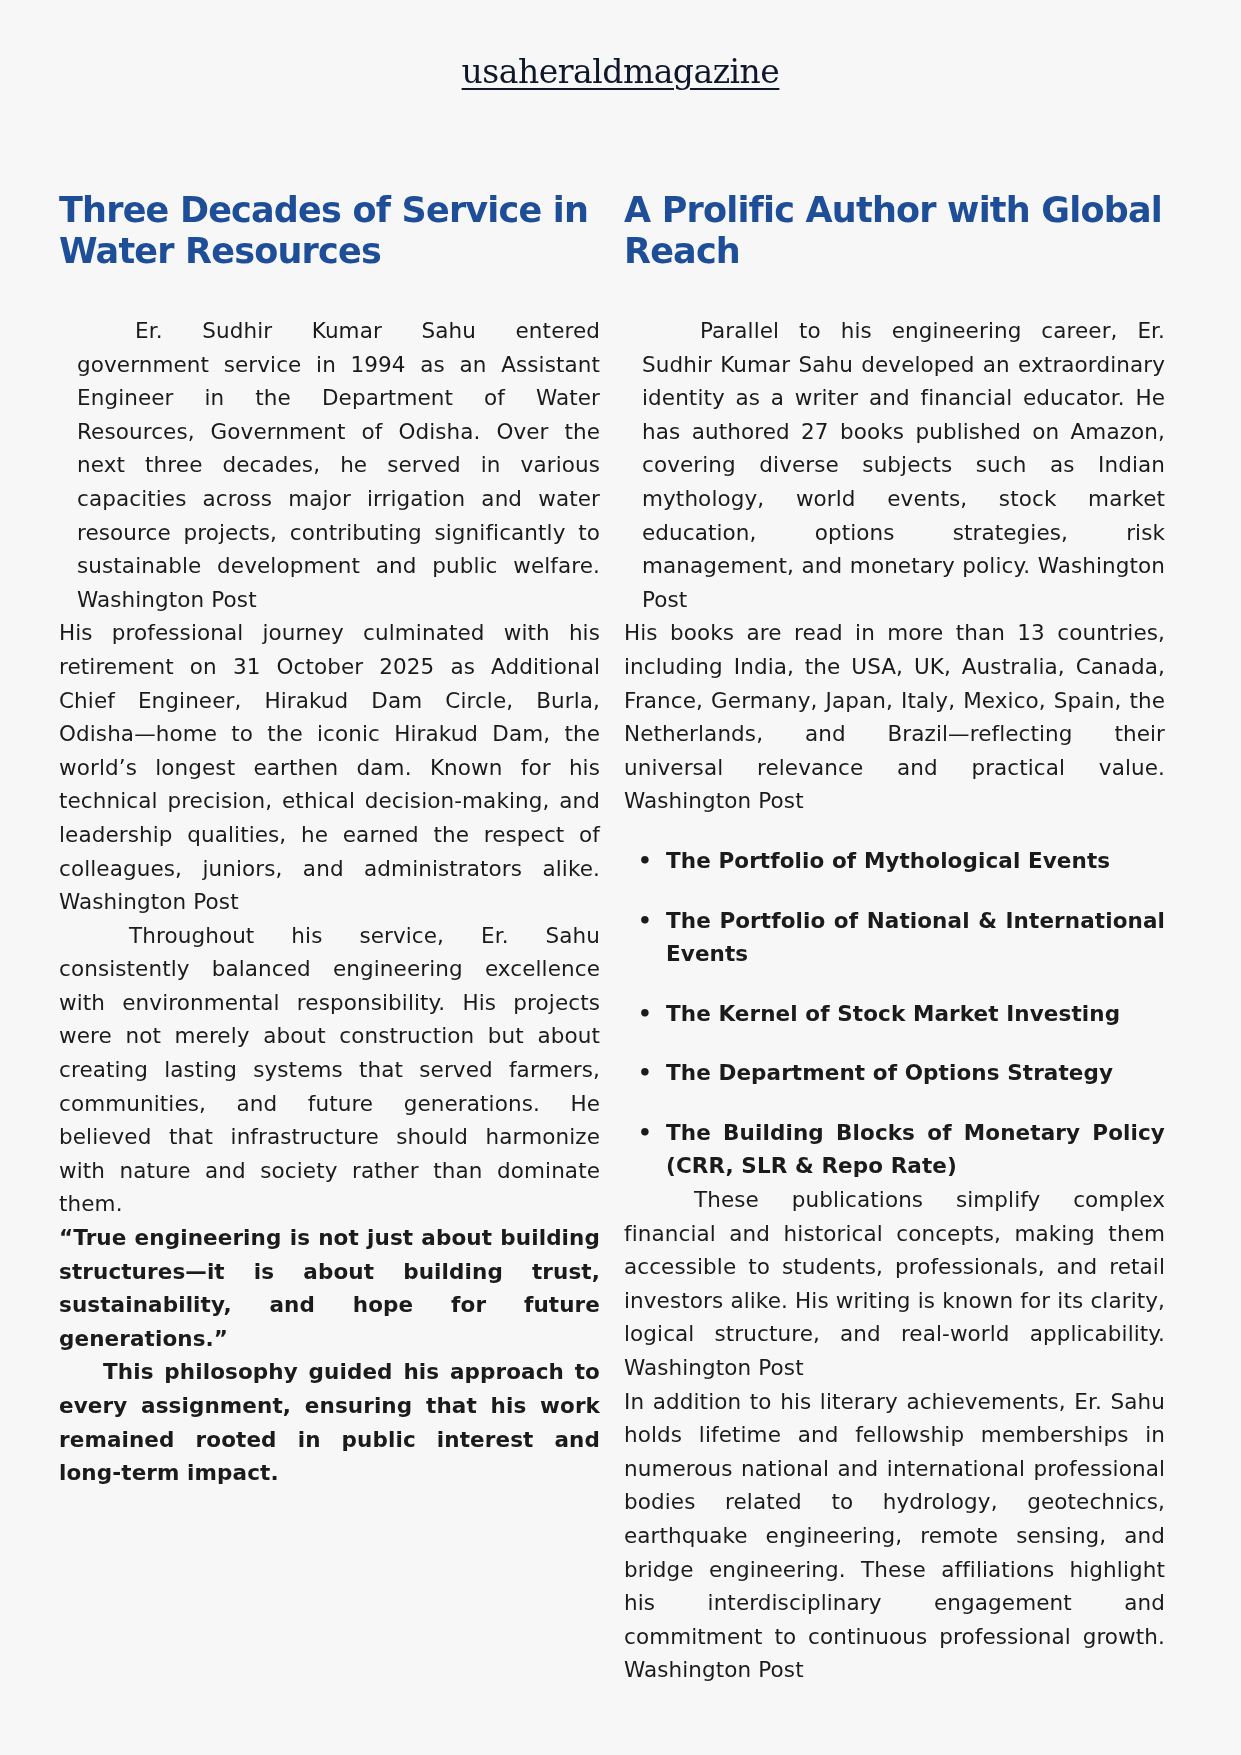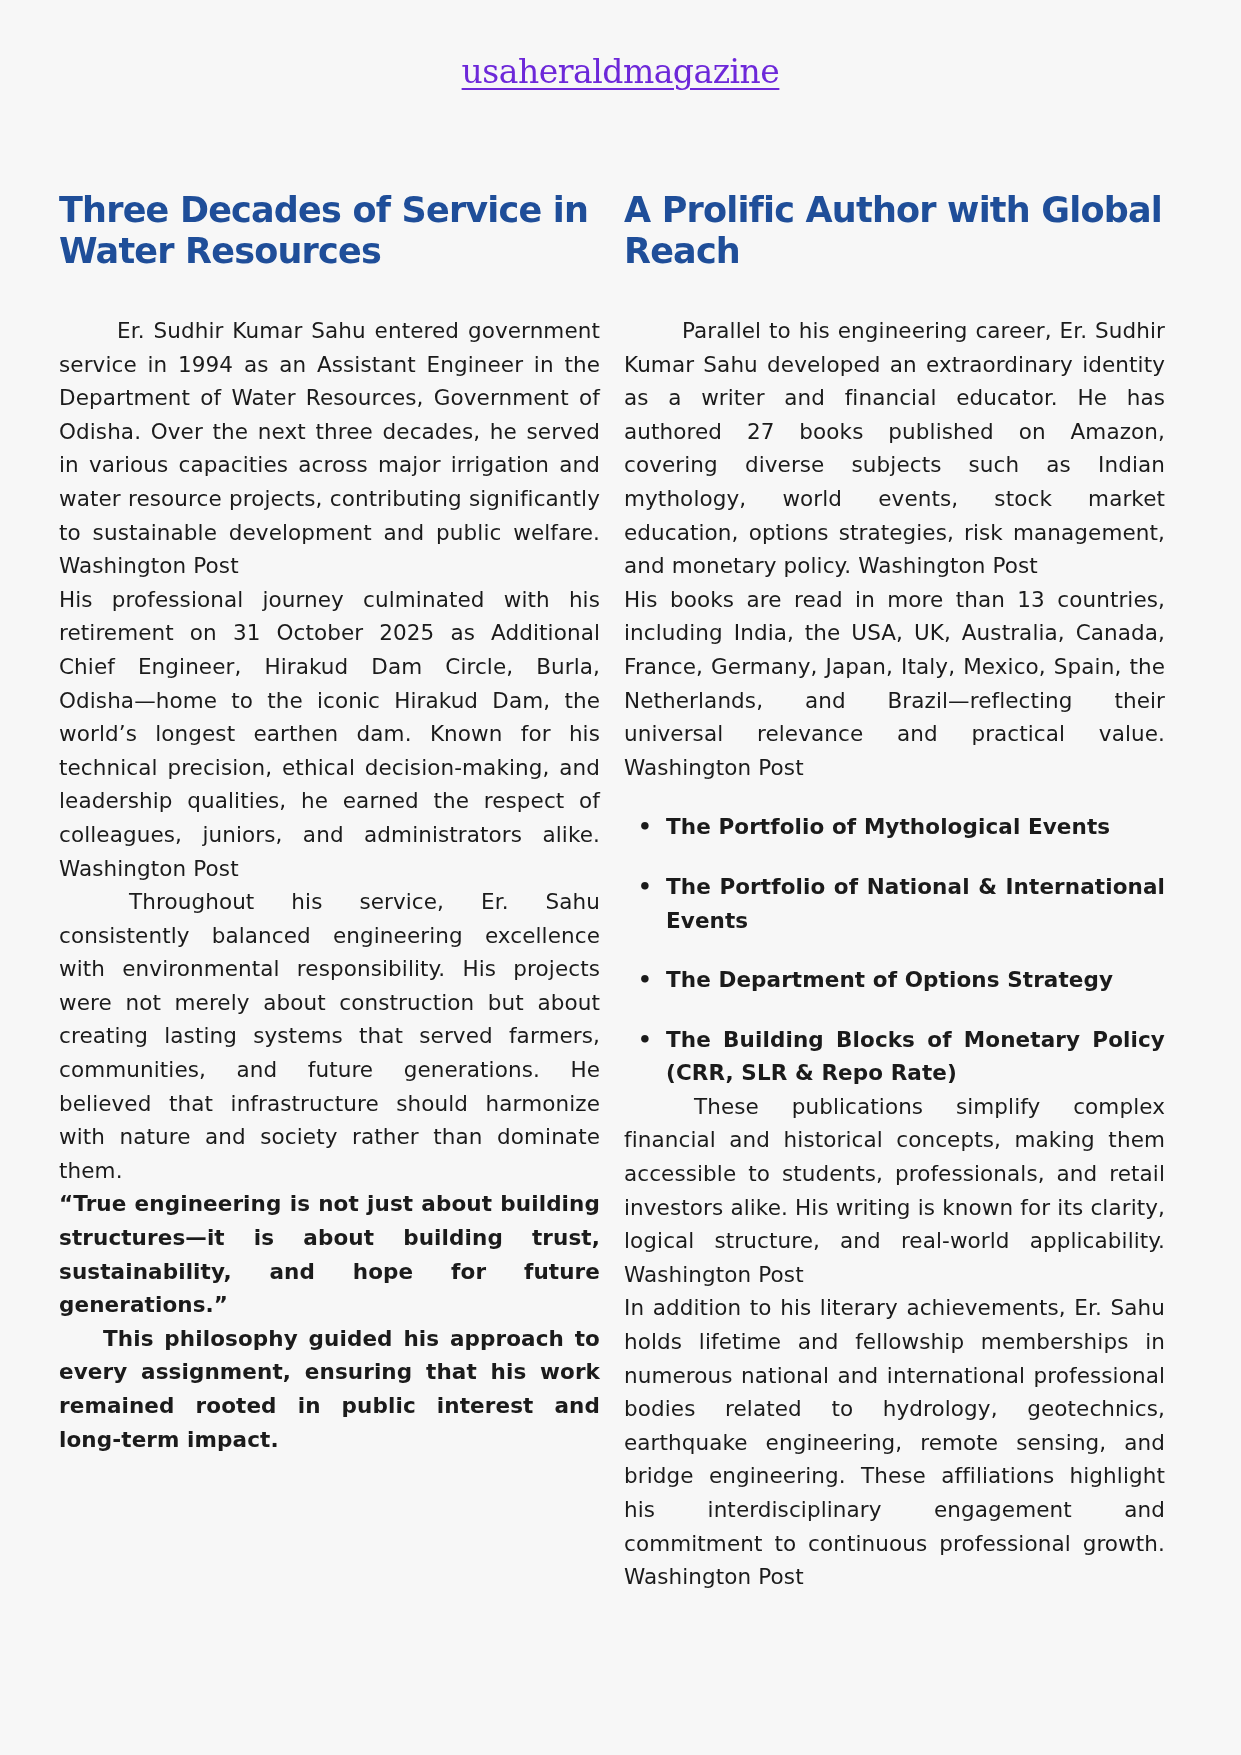--- a/index.html
+++ b/index.html
@@ -17,21 +17,21 @@
     .masthead {
       position: absolute;
       top: 52px;
       left: 0;
       width: 1241px;
       text-align: center;
     }
     .masthead a {
       font-family: "DejaVu Serif", serif;
       font-size: 33px;
-      color: #6d28d9;
+      color: #0f172a;
       text-decoration: underline;
       text-decoration-thickness: 2px;
       text-underline-offset: 5px;
       letter-spacing: -0.5px;
     }
     .col {
       position: absolute;
       top: 190px;
       width: 541px;
     }
@@ -47,21 +47,21 @@
       letter-spacing: -0.8px;
       margin-bottom: 42px;
     }
     .col p, .col li {
       font-size: 21.5px;
       line-height: 33.6px;
       text-align: justify;
       letter-spacing: 0.1px;
       font-weight: normal;
     }
-    .col p.indent { text-indent: 58px; }
+    .col p.indent { text-indent: 58px; margin-left: 18px; }
     .col p.indent-sm { text-indent: 44px; font-weight: bold; }
     .col p.indent-lg { text-indent: 70px; }
     .col p.quote { font-weight: bold; }
     .col ul {
       list-style: none;
       padding-left: 42px;
     }
     .col ul li {
       font-weight: bold;
       position: relative;
@@ -91,18 +91,19 @@
   <p class="indent-sm">This philosophy guided his approach to every assignment, ensuring that his work remained rooted in public interest and long-term impact.</p>
 </section>
 
 <section class="col right">
   <h2>A Prolific Author with Global Reach</h2>
   <p class="indent">Parallel to his engineering career, Er. Sudhir Kumar Sahu developed an extraordinary identity as a writer and financial educator. He has authored 27 books published on Amazon, covering diverse subjects such as Indian mythology, world events, stock market education, options strategies, risk management, and monetary policy. Washington Post</p>
   <p>His books are read in more than 13 countries, including India, the USA, UK, Australia, Canada, France, Germany, Japan, Italy, Mexico, Spain, the Netherlands, and Brazil—reflecting their universal relevance and practical value. Washington Post</p>
   <ul>
     <li>The Portfolio of Mythological Events</li>
     <li>The Portfolio of National &amp; International Events</li>
+    <li>The Kernel of Stock Market Investing</li>
     <li>The Department of Options Strategy</li>
     <li>The Building Blocks of Monetary Policy (CRR, SLR &amp; Repo Rate)</li>
   </ul>
   <p class="indent-lg">These publications simplify complex financial and historical concepts, making them accessible to students, professionals, and retail investors alike. His writing is known for its clarity, logical structure, and real-world applicability. Washington Post</p>
   <p>In addition to his literary achievements, Er. Sahu holds lifetime and fellowship memberships in numerous national and international professional bodies related to hydrology, geotechnics, earthquake engineering, remote sensing, and bridge engineering. These affiliations highlight his interdisciplinary engagement and commitment to continuous professional growth. Washington Post</p>
 </section>
 
 </body></html>

